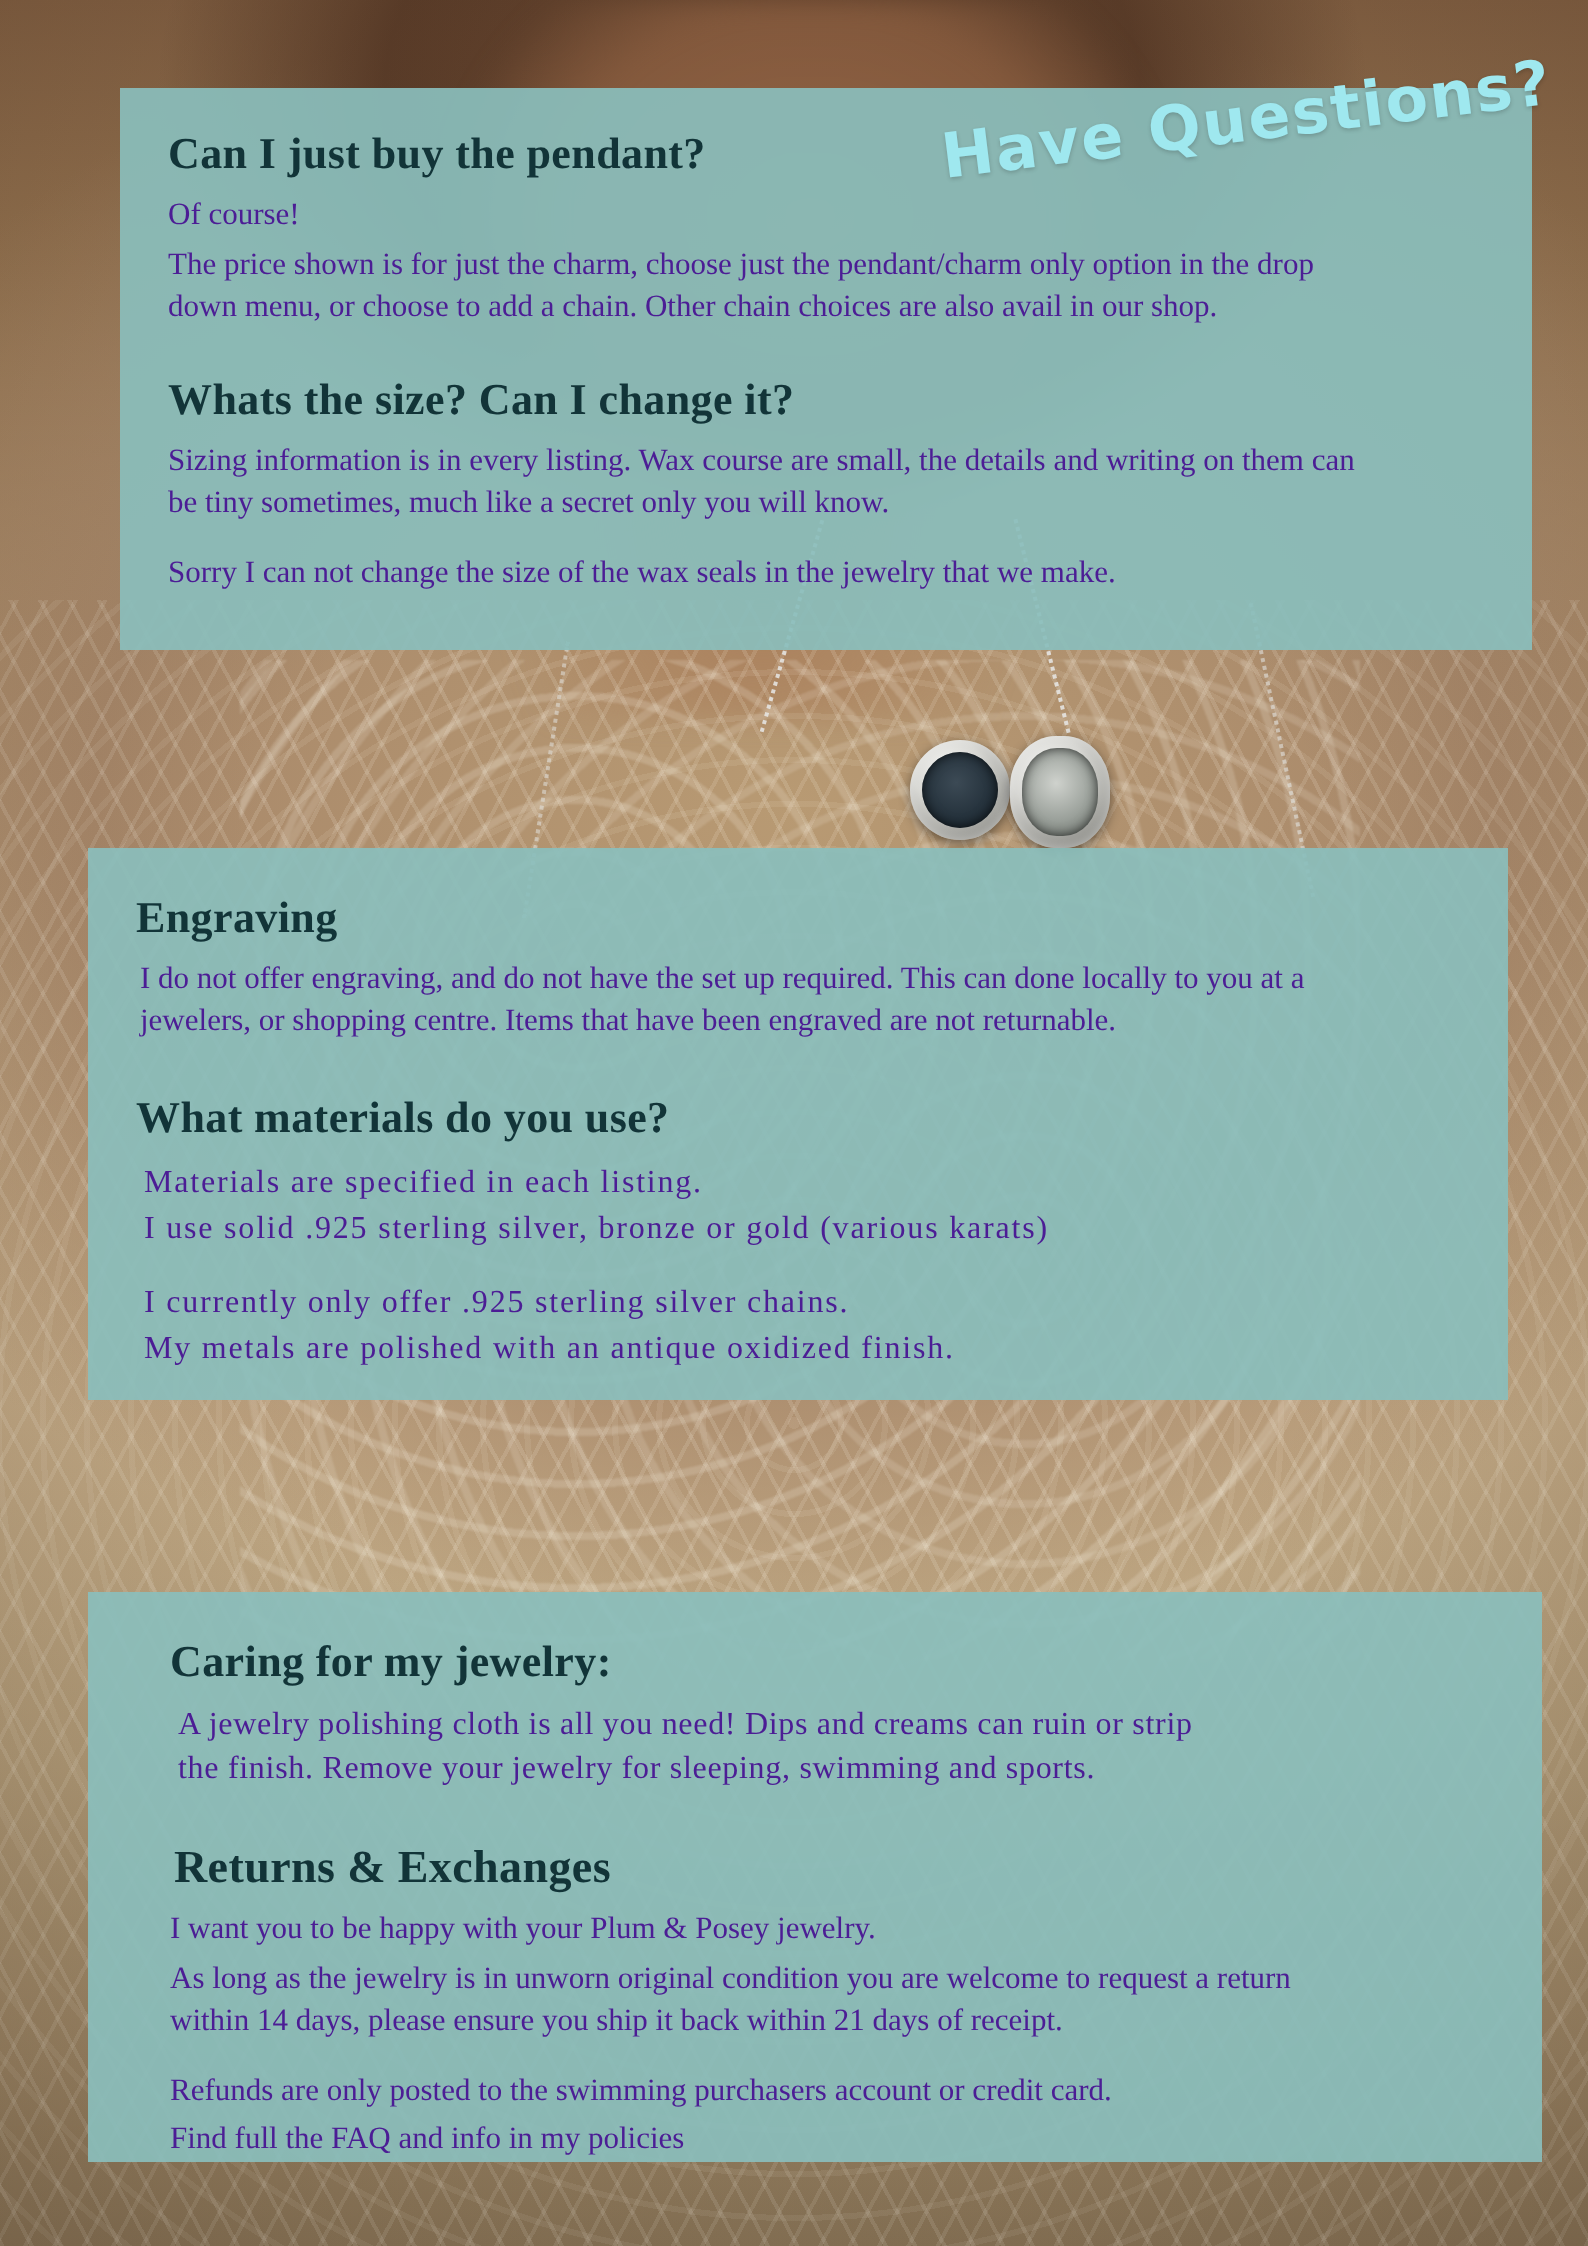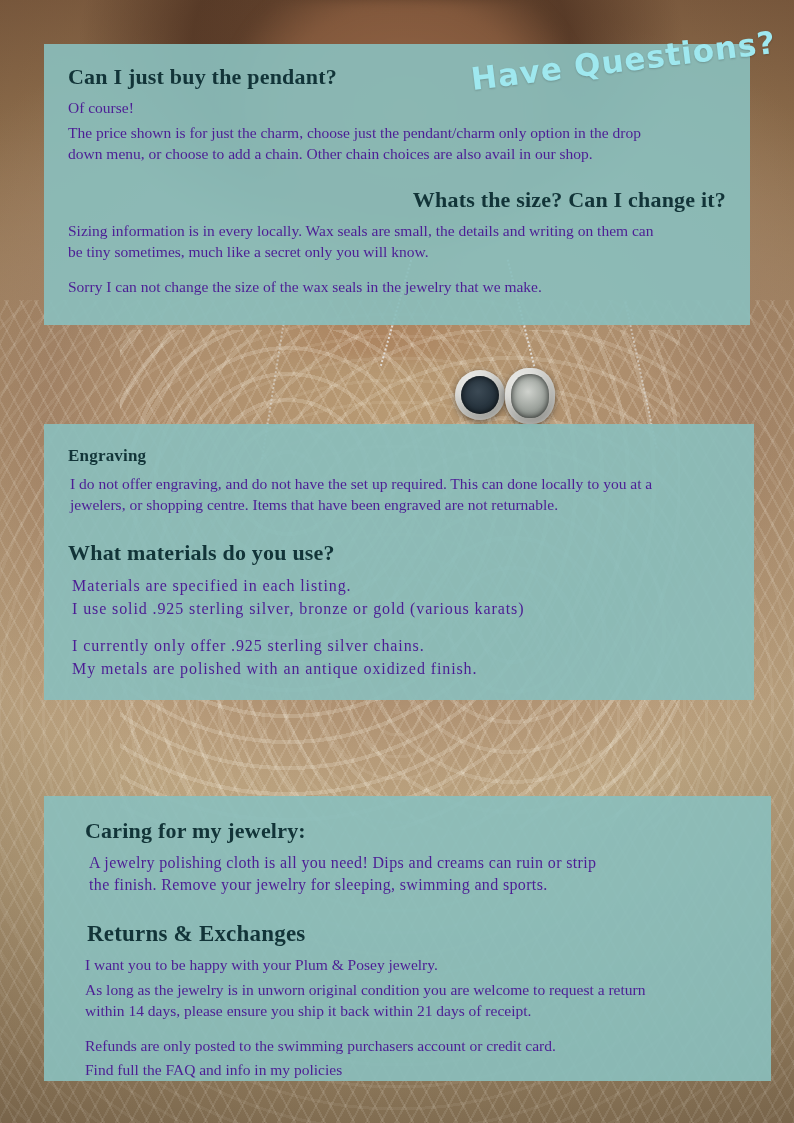--- a/index.html
+++ b/index.html
@@ -89,36 +89,36 @@
   .pendant-a { left: 455px; top: 370px; width: 50px; height: 50px; }
   .pendant-b { left: 505px; top: 368px; width: 50px; height: 56px; border-radius: 46%; }
   .pendant-b .pendant-inner { border-radius: 46%; background: radial-gradient(circle at 45% 40%, #cfd2cd 0%, #9aa09a 55%, #6a7069 100%); }
 
   
   .panel {
     position: absolute;
     background: rgba(138, 190, 188, 0.92);
     color: #17383c;
   }
-  .panel-1 { left: 44px; top: 44px; width: 706px; height: 281px; }
+  .panel-1 { left: 60px; top: 44px; width: 706px; height: 281px; }
   .panel-2 { left: 44px; top: 424px; width: 710px; height: 276px; }
   .panel-3 { left: 44px; top: 796px; width: 710px; height: 285px; padding-left: 17px; }
 
   .panel-inner { padding: 18px 24px 0 24px; }
 
   h2 {
     font-family: "Liberation Serif", serif;
     font-weight: 700;
     color: #123438;
     margin: 0 0 8px 0;
     letter-spacing: .2px;
   }
   .h-q1 { font-size: 22px; margin-top: 2px; }
-  .h-q2 { font-size: 22px; margin-top: 22px; text-align: right; }
-  .h-eng { font-size: 17px; margin-top: 4px; }
+  .h-q2 { font-size: 22px; margin-top: 22px; }
+  .h-eng { font-size: 22px; margin-top: 4px; }
   .h-mat { font-size: 22px; margin-top: 24px; }
   .h-care { font-size: 22px; margin-top: 4px; }
   .h-ret { font-size: 23px; margin-top: 24px; padding-left: 2px; }
 
   p {
     margin: 0 0 4px 0;
     font-size: 15.5px;
     line-height: 1.35;
     color: #4c1d95;
   }
@@ -176,21 +176,21 @@
 </div>
 
 <div class="panel panel-1">
   <div class="panel-inner">
     <h2 class="h-q1">Can I just buy the pendant?</h2>
     <p>Of course!</p>
     <p class="tight">The price shown is for just the charm, choose just the pendant/charm only option in the drop</p>
     <p>down menu, or choose to add a chain.  Other chain choices are also avail in our shop.</p>
 
     <h2 class="h-q2">Whats the size? Can I change it?</h2>
-    <p class="tight">Sizing information is in every locally. Wax seals are small, the details and writing on them can</p>
+    <p class="tight">Sizing information is in every listing. Wax course are small, the details and writing on them can</p>
     <p>be tiny sometimes, much like a secret only you will know.</p>
     <p class="gap">Sorry I can not change the size of the wax seals in the jewelry that we make.</p>
   </div>
 </div>
 
 <div class="handwritten">Have Questions?</div>
 
 <div class="panel panel-2">
   <div class="panel-inner">
     <h2 class="h-eng">Engraving</h2>

